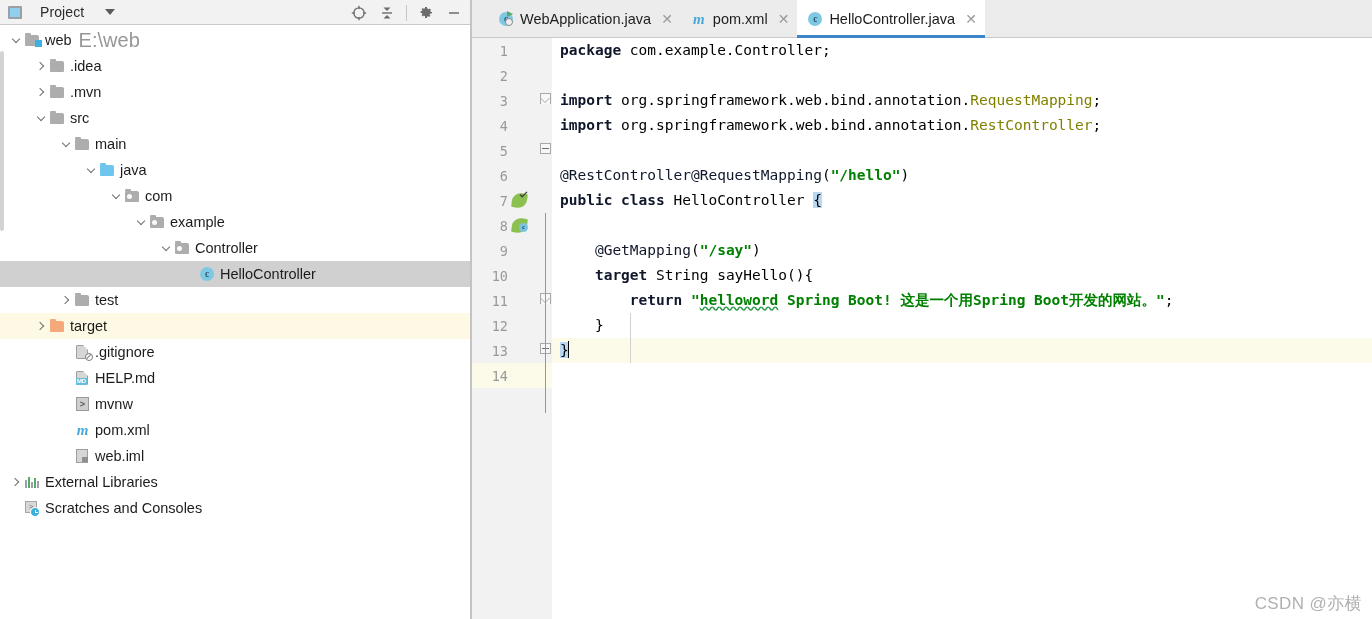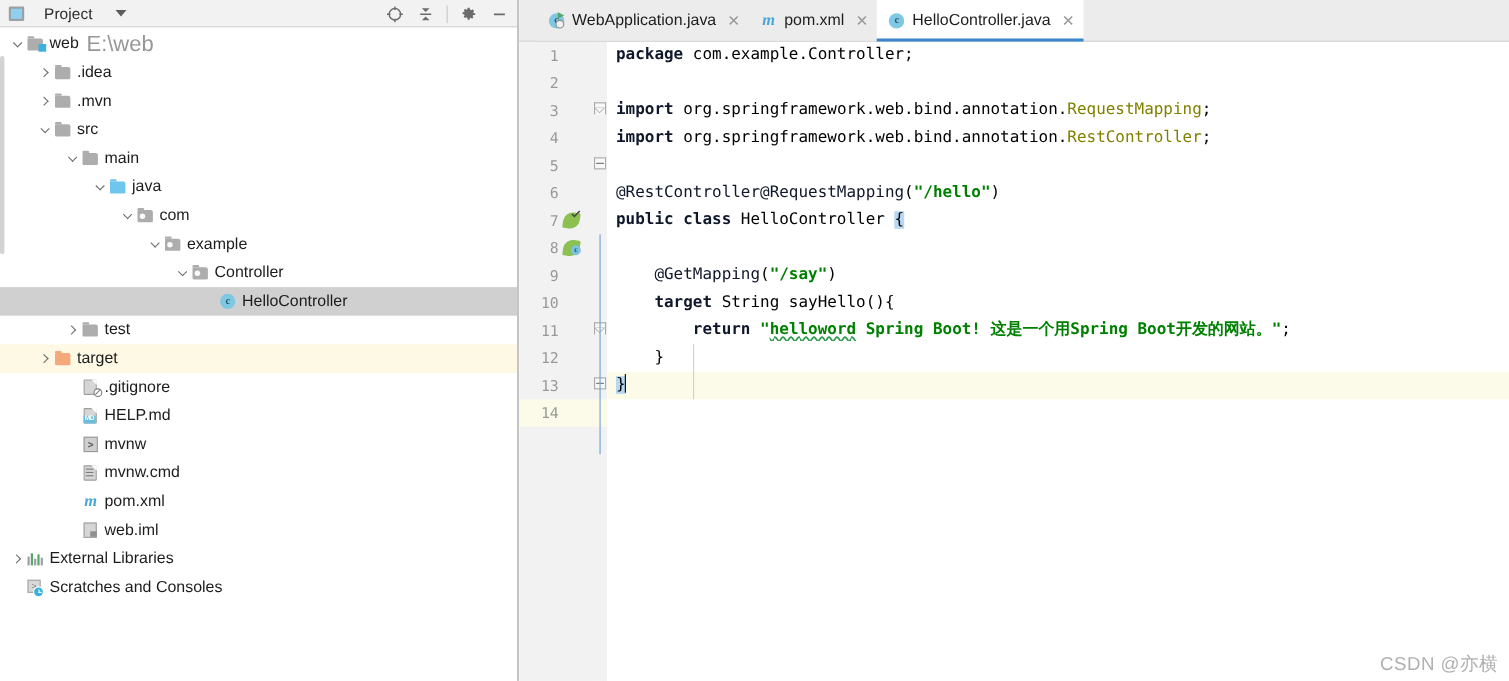--- a/index.html
+++ b/index.html
@@ -512,29 +512,20 @@
             </span>
             <span class="tlabel">HELP.md</span>
           </div>
           <div class="tree-row">
             <span style="display: inline-block; flex: 0 0 58px; height: 1px;"></span>
             <span class="twisty none"></span>
             <span class="ticon">
               <span class="ic-script" style="background:#cfcfcf;color:#555;">&gt;</span>
             </span>
             <span class="tlabel">mvnw</span>
-          </div>
-          <div class="tree-row">
-            <span style="display: inline-block; flex: 0 0 58px; height: 1px;"></span>
-            <span class="twisty none"></span>
-            <span class="ticon">
-              <span class="ic-file"></span>
-              <span style="position:absolute;left:4px;top:4px;width:7px;height:1px;background:#7c7c7c;box-shadow:0 3px 0 #7c7c7c,0 6px 0 #7c7c7c;"></span>
-            </span>
-            <span class="tlabel">mvnw.cmd</span>
           </div>
           <div class="tree-row">
             <span style="display: inline-block; flex: 0 0 58px; height: 1px;"></span>
             <span class="twisty none"></span>
             <span class="ticon">
               <span class="ic-maven">m</span>
             </span>
             <span class="tlabel">pom.xml</span>
           </div>
           <div class="tree-row">

